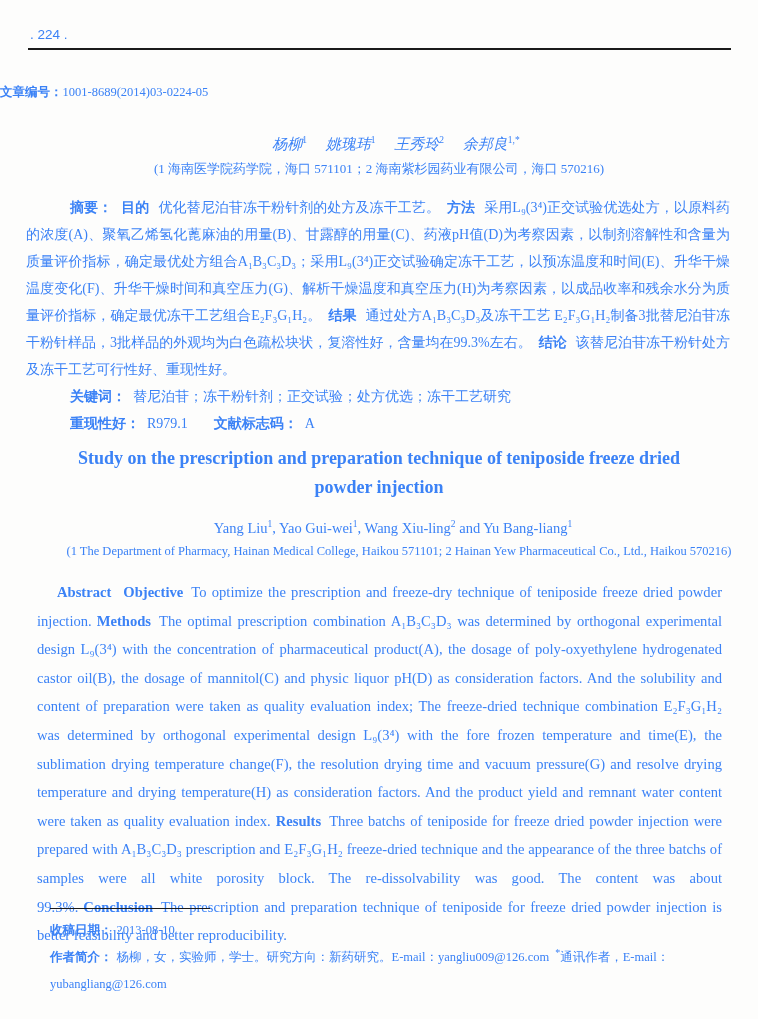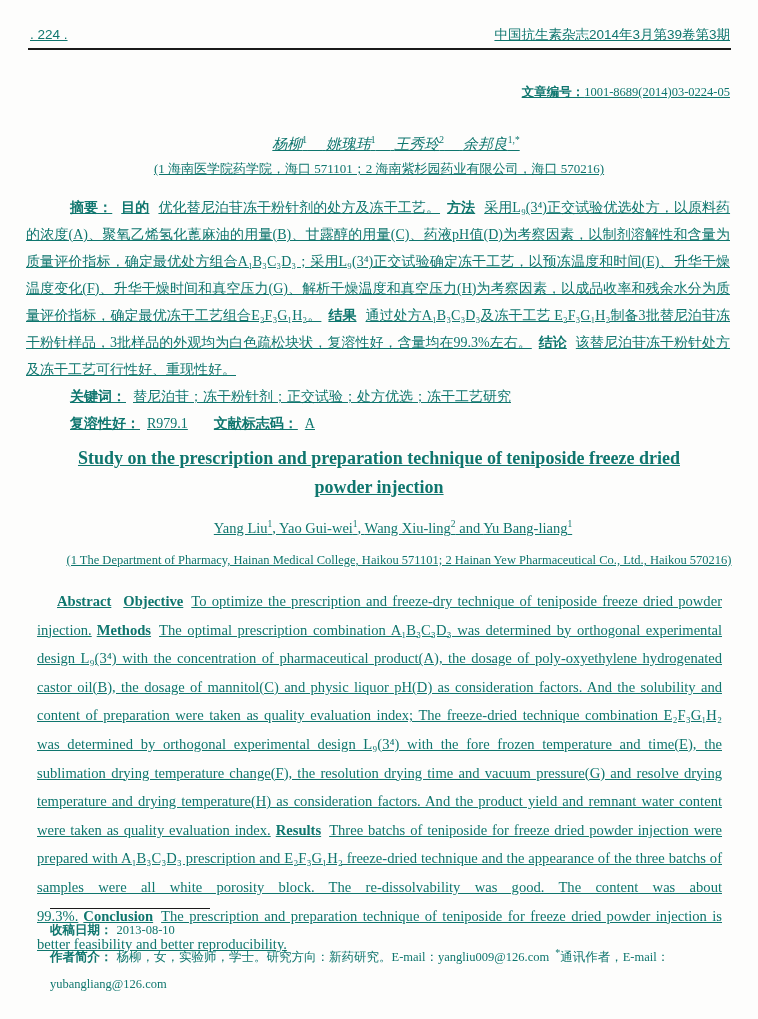--- a/index.html
+++ b/index.html
@@ -1,41 +1,40 @@
 <!DOCTYPE html>
 <html><head>
 <meta charset="utf-8">
 <style>
   html,body { margin:0; padding:0; background:#ffffff; }
   .page {
     position:relative;
     width:758px; height:1019px;
     margin:0 auto;
     background:#fdfdfc;
-    color:#0f766e;
+    color:#3b82f6;
     overflow:hidden;
     font-family:"Liberation Serif","DejaVu Serif",serif;
-    text-decoration:underline;
   }
   .sans { font-family:"Liberation Sans","DejaVu Sans",sans-serif; }
 
   
   .running-header {
     display:flex; justify-content:space-between; align-items:flex-end;
     padding:26px 28px 0 30px;
     font-size:13.5px; line-height:17px;
   }
   .header-rule {
     border:none; border-top:2px solid #1b1b1b;
     margin:5px 27px 0 28px;
   }
 
   
   .article-no {
-    text-align:right;
+    text-align:left;
     margin:34px 28px 0 0;
     font-size:12.5px;
   }
   .article-no b { font-family:"Liberation Sans","DejaVu Sans",sans-serif; font-weight:700; }
 
   
   .title-cn {
     margin:46px 20px 0 20px;
     text-align:center;
     font-family:"Liberation Sans","DejaVu Sans",sans-serif;
@@ -88,21 +87,21 @@
     text-align:center;
     font-weight:700;
     font-size:18px; line-height:29px;
   }
   .authors-en {
     margin-top:16px;
     text-align:center;
     font-size:14.5px; line-height:21px;padding-left:28px;
   }
   .affil-en {
-    margin-top:13px;
+    margin-top:4px;
     text-align:center;
     font-size:12.5px; line-height:17px;padding-left:40px;
   }
 
   
   .abs-en {
     margin:18px 36px 0 37px;
     text-align:justify;
     text-indent:20px;
     font-size:14.6px; line-height:28.6px;
@@ -125,21 +124,20 @@
   }
   sup.star { font-size:10px; vertical-align:super; line-height:0; margin-left:6px; }
 </style>
 </head>
 <body>
 
 <div class="page">
 
   <div class="running-header sans">
     <span>. 224 .</span>
-    <span>中国抗生素杂志2014年3月第39卷第3期</span>
   </div>
   <hr class="header-rule">
 
   <div class="article-no">
     <b>文章编号：</b><span>1001-8689(2014)03-0224-05</span>
   </div>
 
 
   <div class="authors-cn">
     <span><span>杨柳</span><sup class="au">1</sup><span class="sep">　</span></span>
@@ -152,21 +150,21 @@
 
   <p class="abs-cn">
     <span class="seg-label first">摘要：</span><span class="seg-label" style="margin-left:2px;">目的</span><span>优化替尼泊苷冻干粉针剂的处方及冻干工艺。</span><span class="seg-label">方法</span><span>采用L₉(3⁴)正交试验优选处方，以原料药的浓度(A)、聚氧乙烯氢化蓖麻油的用量(B)、甘露醇的用量(C)、药液pH值(D)为考察因素，以制剂溶解性和含量为质量评价指标，确定最优处方组合A₁B₃C₃D₃；采用L₉(3⁴)正交试验确定冻干工艺，以预冻温度和时间(E)、升华干燥温度变化(F)、升华干燥时间和真空压力(G)、解析干燥温度和真空压力(H)为考察因素，以成品收率和残余水分为质量评价指标，确定最优冻干工艺组合E₂F₃G₁H₂。</span><span class="seg-label">结果</span><span>通过处方A₁B₃C₃D₃及冻干工艺 E₂F₃G₁H₂制备3批替尼泊苷冻干粉针样品，3批样品的外观均为白色疏松块状，复溶性好，含量均在99.3%左右。</span><span class="seg-label">结论</span><span>该替尼泊苷冻干粉针处方及冻干工艺可行性好、重现性好。</span>
   </p>
 
   <p class="kw-cn">
     <span class="seg-label first">关键词：</span><span>替尼泊苷；冻干粉针剂；正交试验；处方优选；冻干工艺研究</span>
   </p>
 
   <p class="clc-cn">
-    <span class="seg-label first">复溶性好：</span><span>R979.1</span><span class="gap"></span><span class="seg-label first">文献标志码：</span><span>A</span>
+    <span class="seg-label first">重现性好：</span><span>R979.1</span><span class="gap"></span><span class="seg-label first">文献标志码：</span><span>A</span>
   </p>
 
   <h2 class="title-en">Study on the prescription and preparation technique of teniposide freeze dried powder injection</h2>
 
   <div class="authors-en">
     <span><span>Yang Liu</span><sup class="au">1</sup><span>, </span></span><span><span>Yao Gui-wei</span><sup class="au">1</sup><span>, </span></span><span><span>Wang Xiu-ling</span><sup class="au">2</sup><span> and </span></span><span><span>Yu Bang-liang</span><sup class="au">1</sup></span>
   </div>
 
   <div class="affil-en">(1 The Department of Pharmacy, Hainan Medical College, Haikou 571101; 2 Hainan Yew Pharmaceutical Co., Ltd., Haikou 570216)</div>
 

